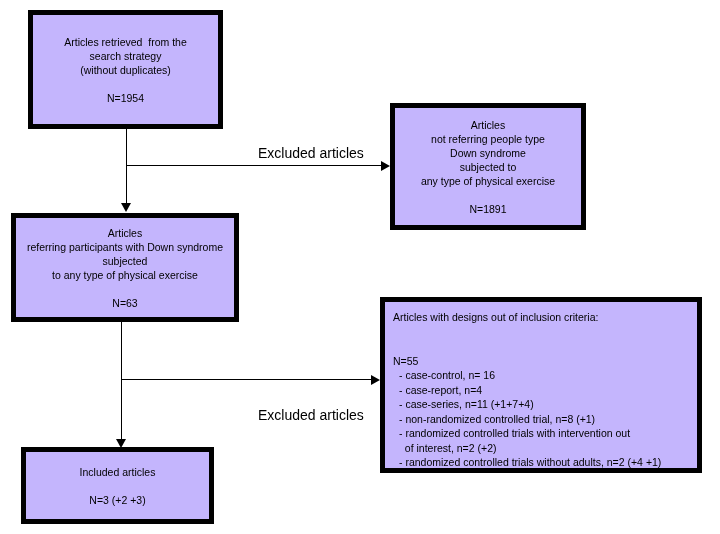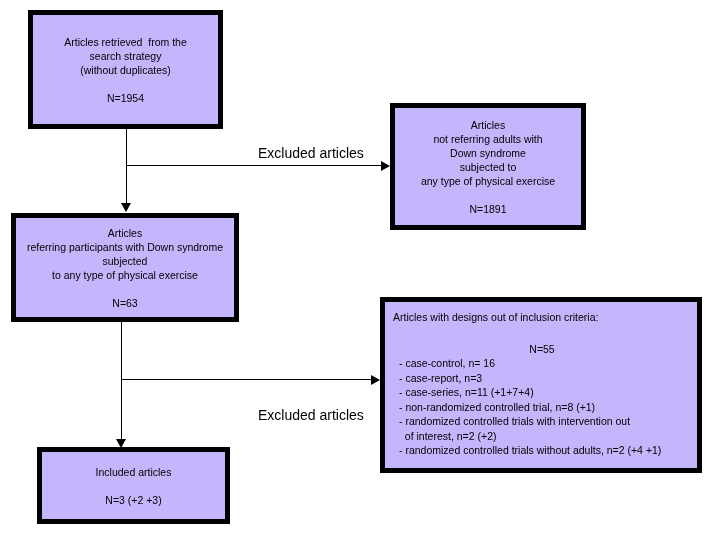--- a/index.html
+++ b/index.html
@@ -47,22 +47,21 @@
   }
   .crit-title {
     font-size: 10.5px;
     line-height: 14px;
     text-align: left;
     white-space: pre;
   }
   .crit-n {
     font-size: 10.5px;
     line-height: 14px;
-    text-align: center;
-    margin-top: 18px;
+    margin-top: 30px;
     white-space: pre;
   }
   .crit-item {
     font-size: 10.5px;
     line-height: 14.5px;
     text-align: left;
     white-space: pre;
     padding-left: 6px;
   }
   .edge-label {
@@ -107,48 +106,48 @@
 
   <div class="box" id="box-retrieved" style="left:28px; top:10px; width:195px; height:119px;">
     <div class="box-line">Articles retrieved  from the</div>
     <div class="box-line">search strategy</div>
     <div class="box-line">(without duplicates)</div>
     <div class="box-n">N=1954</div>
   </div>
 
   <div class="box" id="box-not-referring" style="left:390px; top:103px; width:196px; height:127px;">
     <div class="box-line">Articles</div>
-    <div class="box-line">not referring adults with</div>
+    <div class="box-line">not referring people type</div>
     <div class="box-line">Down syndrome</div>
     <div class="box-line">subjected to</div>
     <div class="box-line">any type of physical exercise</div>
     <div class="box-n">N=1891</div>
   </div>
 
   <div class="box" id="box-referring" style="left:11px; top:213px; width:228px; height:109px;">
     <div class="box-line">Articles</div>
     <div class="box-line">referring participants with Down syndrome</div>
     <div class="box-line">subjected</div>
     <div class="box-line">to any type of physical exercise</div>
     <div class="box-n">N=63</div>
   </div>
 
   <div class="box" id="box-exclusion-designs" style="left:380px; top:297px; width:322px; height:176px;">
     <div class="crit-title">Articles with designs out of inclusion criteria:</div>
     <div class="crit-n">N=55</div>
     <div class="crit-item">- case-control, n= 16</div>
-    <div class="crit-item">- case-report, n=3</div>
+    <div class="crit-item">- case-report, n=4</div>
     <div class="crit-item">- case-series, n=11 (+1+7+4)</div>
     <div class="crit-item">- non-randomized controlled trial, n=8 (+1)</div>
     <div class="crit-item">- randomized controlled trials with intervention out</div>
     <div class="crit-item">  of interest, n=2 (+2)</div>
     <div class="crit-item">- randomized controlled trials without adults, n=2 (+4 +1)</div>
   </div>
 
-  <div class="box" id="box-included" style="left:21px; top:447px; width:193px; height:77px;margin-left:16px;">
+  <div class="box" id="box-included" style="left:21px; top:447px; width:193px; height:77px;">
     <div class="box-line">Included articles</div>
     <div class="box-n">N=3 (+2 +3)</div>
   </div>
 
   <div class="v-line" style="left:126px; top:129px; height:76px;"></div>
   <div class="arrow-down" style="left:121px; top:203px;"></div>
 
   <div class="h-line" style="left:126px; top:165px; width:258px;"></div>
   <div class="arrow-right" style="left:381px; top:161px;"></div>
 

